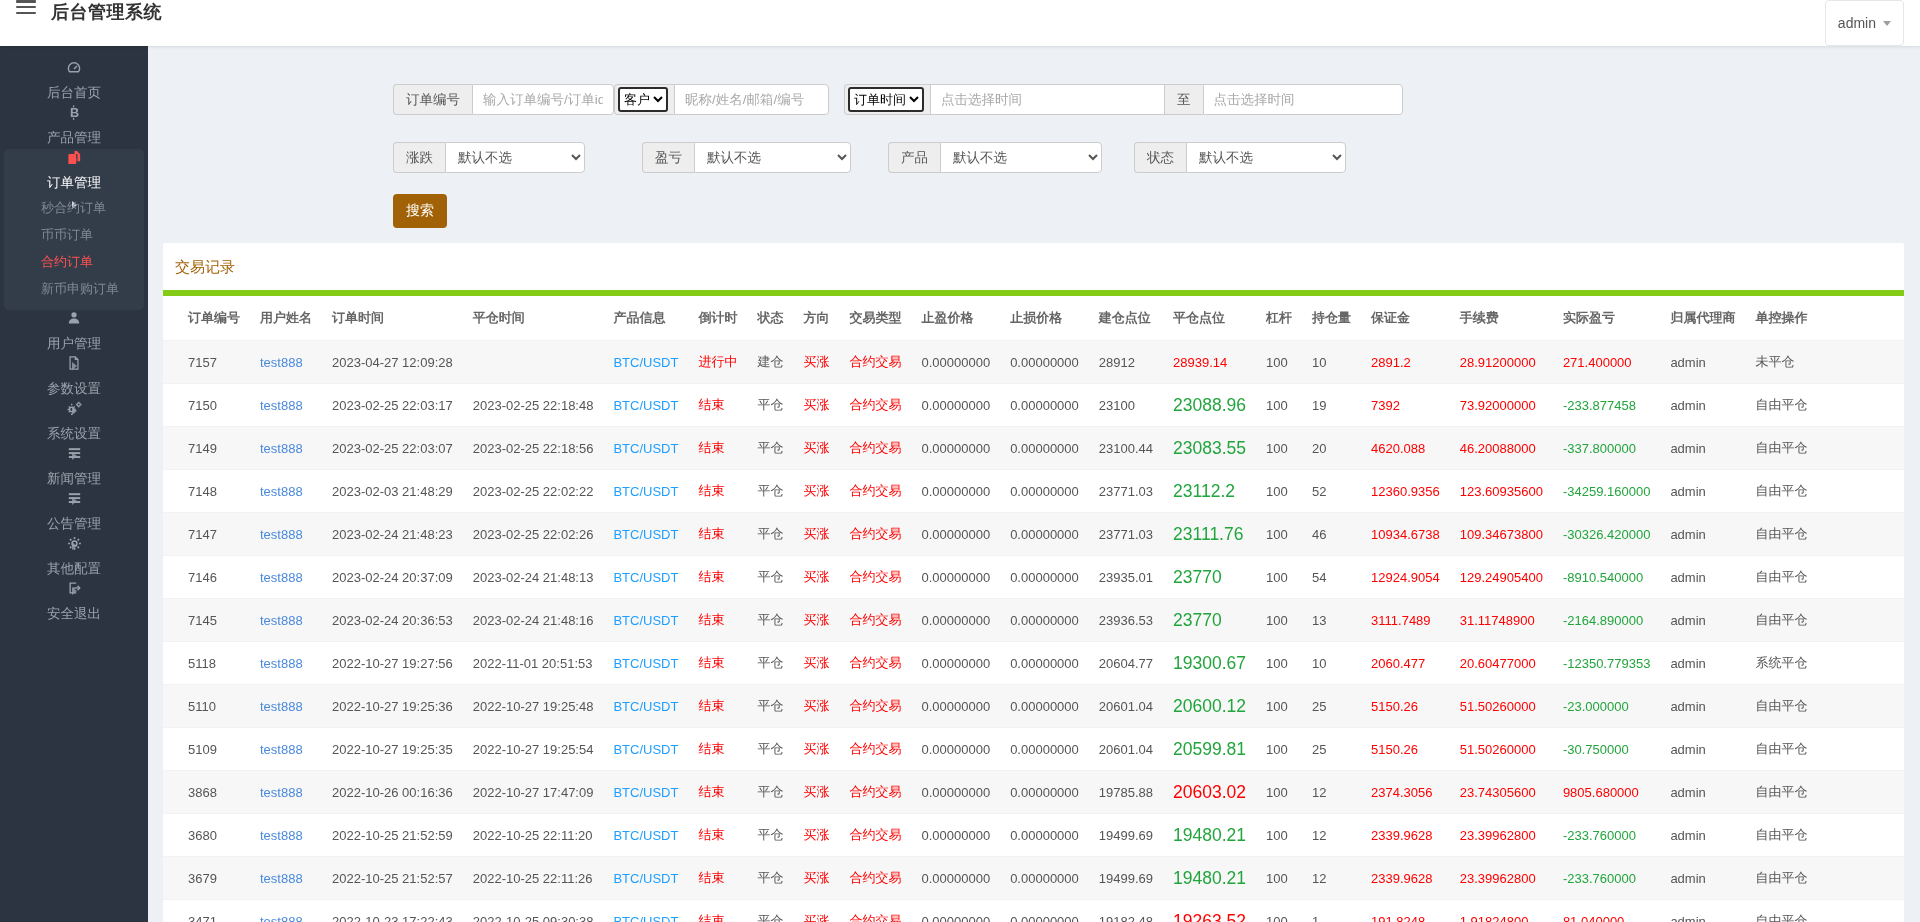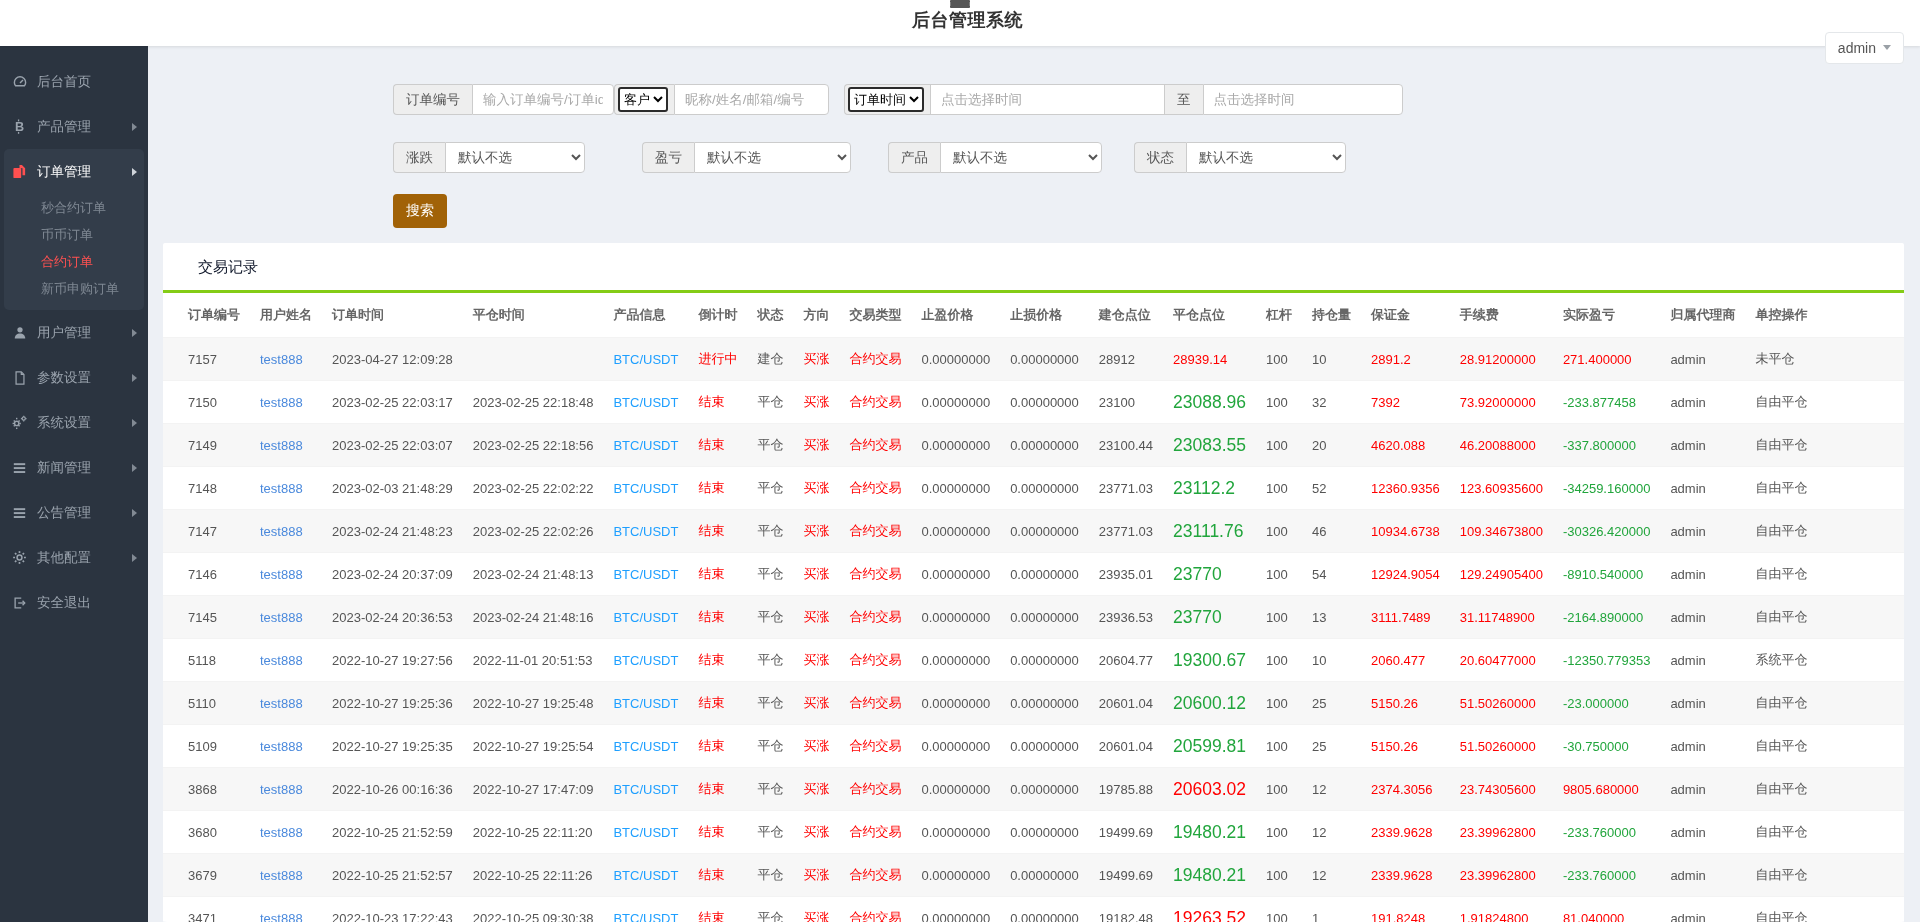--- a/index.html
+++ b/index.html
@@ -1,36 +1,36 @@
 <!DOCTYPE html>
 <html><head>
 <meta charset="utf-8">
 <style>
   * { box-sizing: border-box; margin: 0; padding: 0; }
   html,body { width:1920px; height:922px; overflow:hidden;
     font-family:"Liberation Sans","DejaVu Sans",sans-serif; background:#edf0f5; color:#555; }
 
   
-  .topbar { height:46px; background:#fff; display:flex; align-items:center;
-    padding:0 16px; box-shadow:0 1px 3px rgba(0,0,0,.1); position:relative; z-index:5;flex-direction:column; }
+  .topbar { height:46px; background:#fff; display:flex; 
+    padding:0 16px; box-shadow:0 1px 3px rgba(0,0,0,.1); position:relative; z-index:5; }
   .burger { width:20px; height:14px; display:flex; flex-direction:column; justify-content:space-between; cursor:pointer; }
   .burger i { display:block; height:2.5px; background:#555; border-radius:1px; }
   .app-title { margin-left:15px; font-size:18px; font-weight:bold; color:#333; letter-spacing:.5px; }
   .user-box { margin-left:auto; border:1px solid #e4e7ea; border-radius:4px; padding:7px 12px;
     font-size:14px; color:#555; display:flex; align-items:center; gap:7px; cursor:pointer; background:#fff; }
   .caret-down { width:0; height:0; border-left:4px solid transparent; border-right:4px solid transparent;
     border-top:5px solid #9aa0a6; }
 
   
   .wrap { display:flex; height:876px; }
 
   
   .sidebar { width:148px; background:#2b3440; padding-top:13px; flex:none; font-size:13.5px; }
   .s-item { height:45px; display:flex; align-items:center; gap:9px; padding:0 11px;
-    color:#9aa3ad; cursor:pointer; }
+    color:#9aa3ad; cursor:pointer;flex-direction:column; }
   .s-item .ic { width:17px; height:16px; flex:none; display:flex; align-items:center; justify-content:center; }
   .s-item .lbl { flex:1; white-space:nowrap; }
   .arrow-right { width:0; height:0; border-top:4px solid transparent; border-bottom:4px solid transparent;
     border-left:5px solid #828a94; }
   .s-group { background:#333d4a; border-radius:5px; margin:0 4px; padding-bottom:8px; }
   .s-group .s-item { padding:0 7px; color:#cfd4da; }
   .s-group .s-item .ic { color:#ff5050; }
   .sub-item { height:27px; line-height:27px; padding-left:37px; color:#7f8893;
     font-size:13px; cursor:pointer; white-space:nowrap; }
   .sub-item.active { color:#ff5151; }
@@ -51,21 +51,21 @@
   .hard-select { border:2px solid #2b2b2b; border-radius:3px; height:25px; background:#fff;
     font-size:13px; color:#000; font-family:inherit; }
   .form-select { border:1px solid #ccc; border-radius:0 4px 4px 0; background:#fff;
     font-size:13.5px; color:#555; padding:0 8px; outline:none; font-family:inherit; }
   .row2 { margin-top:27px; }
   .btn-search { margin-left:230px; margin-top:21px; background:#a16207; color:#fff; border:0;
     border-radius:4px; padding:8px 13px; font-size:14px; cursor:pointer; font-family:inherit; display:inline-block; }
 
   
   .panel { margin-top:15px; background:#fff; border-radius:2px; min-height:650px; }
-  .panel-title { padding:15px 35px 13px; font-size:15px; color:#0f172a; border-bottom:3px solid #84cc16; }
+  .panel-title { padding:15px 12px 13px; font-size:15px; color:#a16207; border-bottom:6px solid #84cc16; }
   table { border-collapse:collapse; width:100%; font-size:13px; color:#555; table-layout:auto; }
   th { text-align:left; font-weight:bold; color:#666; font-size:13px; padding:13px 10px;
     white-space:nowrap; width:1%; }
   th.filler, td.filler { width:auto; }
   td { padding:0 10px; height:43px; white-space:nowrap; border-top:1px solid #f3f3f3; width:1%; }
   th:first-child, td:first-child { padding-left:25px; }
   tbody tr:nth-child(odd) { background:#f7f7f7; }
   .red { color:#ff0000; }
   .green { color:#21a53c; }
   .blue-user { color:#4a89dc; cursor:pointer; }
@@ -356,21 +356,21 @@
               <td class="blue-prod">BTC/USDT</td>
               <td class="red">结束</td>
               <td>平仓</td>
               <td class="red">买涨</td>
               <td class="red">合约交易</td>
               <td>0.00000000</td>
               <td>0.00000000</td>
               <td>23100</td>
               <td class="green big">23088.96</td>
               <td>100</td>
-              <td>32</td>
+              <td>19</td>
               <td class="red">7392</td>
               <td class="red">73.92000000</td>
               <td class="green">-233.877458</td>
               <td>admin</td>
               <td>自由平仓</td>
               <td class="filler"></td>
             </tr>
             <tr>
               <td>7149</td>
               <td class="blue-user">test888</td>

